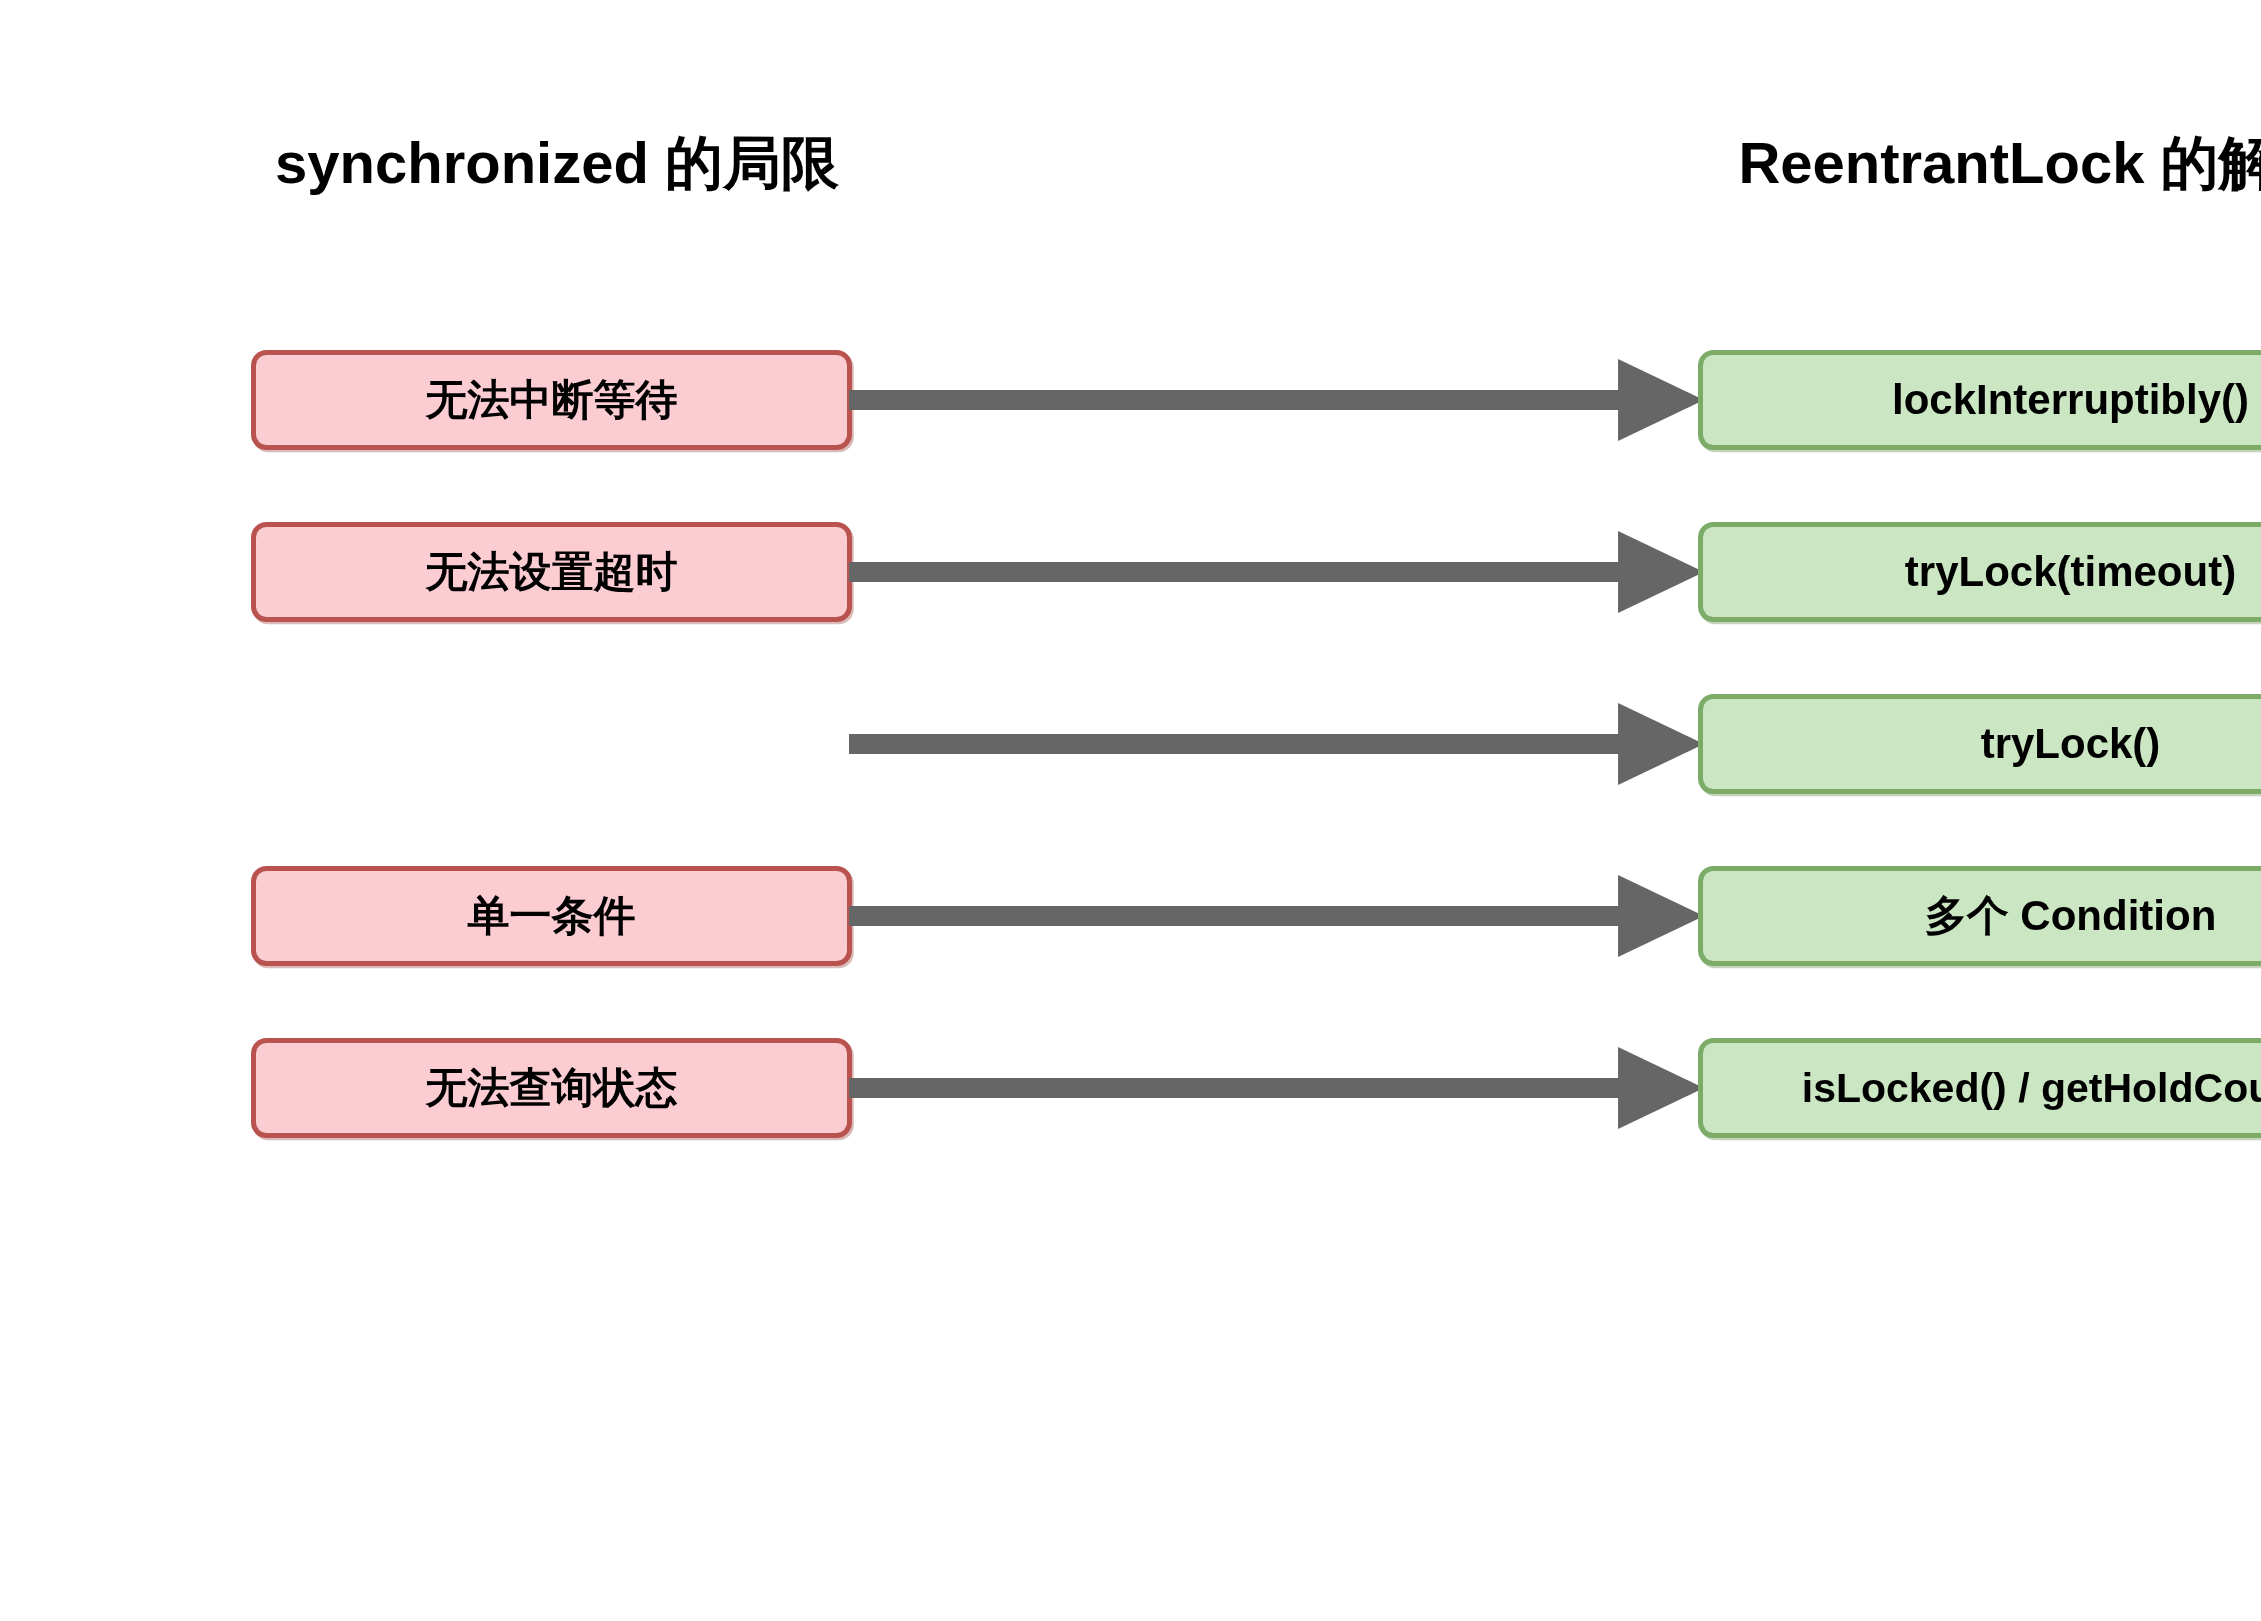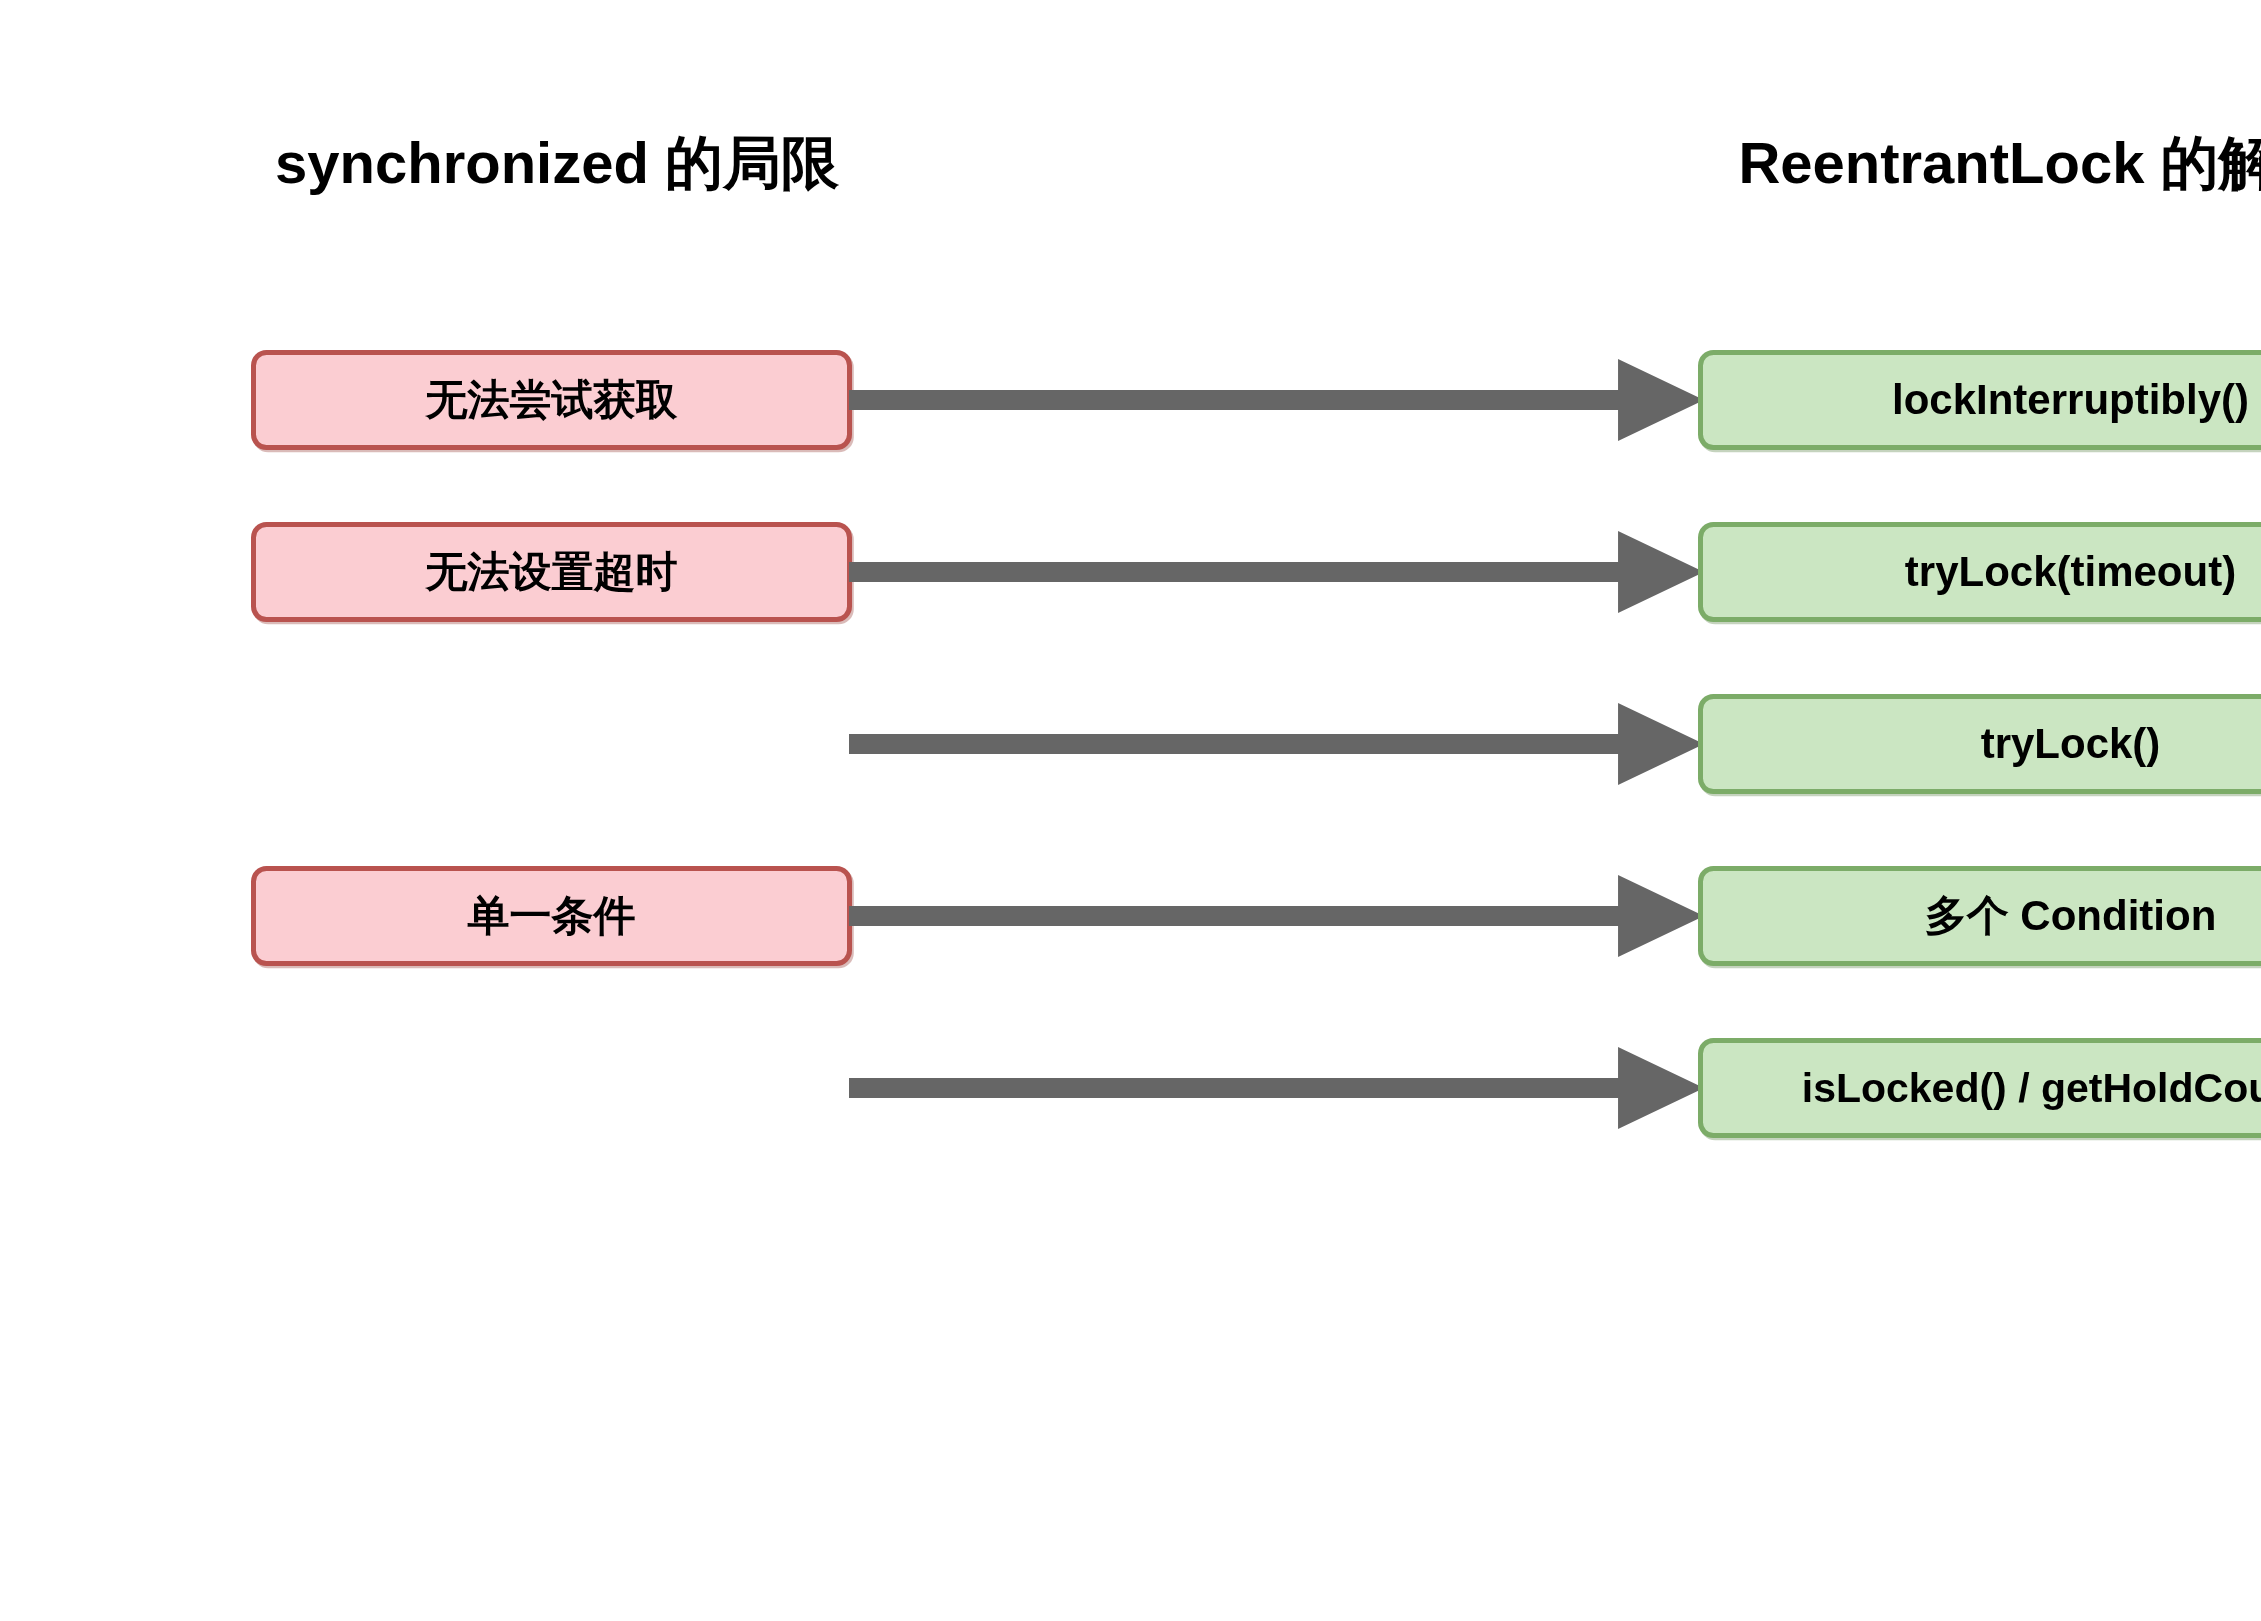--- a/index.html
+++ b/index.html
@@ -101,21 +101,21 @@
 
 <div class="canvas">
 
   <div class="heading heading-left">synchronized 的局限</div>
 
   <div class="heading heading-right">ReentrantLock 的解决方案</div>
 
   <div class="rows">
 
     <div class="row">
-      <div class="box box-left">无法尝试获取</div>
+      <div class="box box-left">无法中断等待</div>
       <div class="arrow">
         <svg viewBox="0 0 1890 222" preserveAspectRatio="none">
           <path d="M0,89 L1700,89 L1700,20 L1890,111 L1700,202 L1700,133 L0,133 Z" fill="#666666"></path>
         </svg>
       </div>
       <div class="box box-right">lockInterruptibly()</div>
     </div>
 
     <div class="row">
       <div class="box box-left">无法设置超时</div>
@@ -140,20 +140,21 @@
       <div class="box box-left">单一条件</div>
       <div class="arrow">
         <svg viewBox="0 0 1890 222" preserveAspectRatio="none">
           <path d="M0,89 L1700,89 L1700,20 L1890,111 L1700,202 L1700,133 L0,133 Z" fill="#666666"></path>
         </svg>
       </div>
       <div class="box box-right">多个 Condition</div>
     </div>
 
     <div class="row">
+      <div class="box box-left">无法查询状态</div>
       <div class="arrow">
         <svg viewBox="0 0 1890 222" preserveAspectRatio="none">
           <path d="M0,89 L1700,89 L1700,20 L1890,111 L1700,202 L1700,133 L0,133 Z" fill="#666666"></path>
         </svg>
       </div>
       <div class="box box-right tight">isLocked() / getHoldCount()</div>
     </div>
 
   </div>
 

